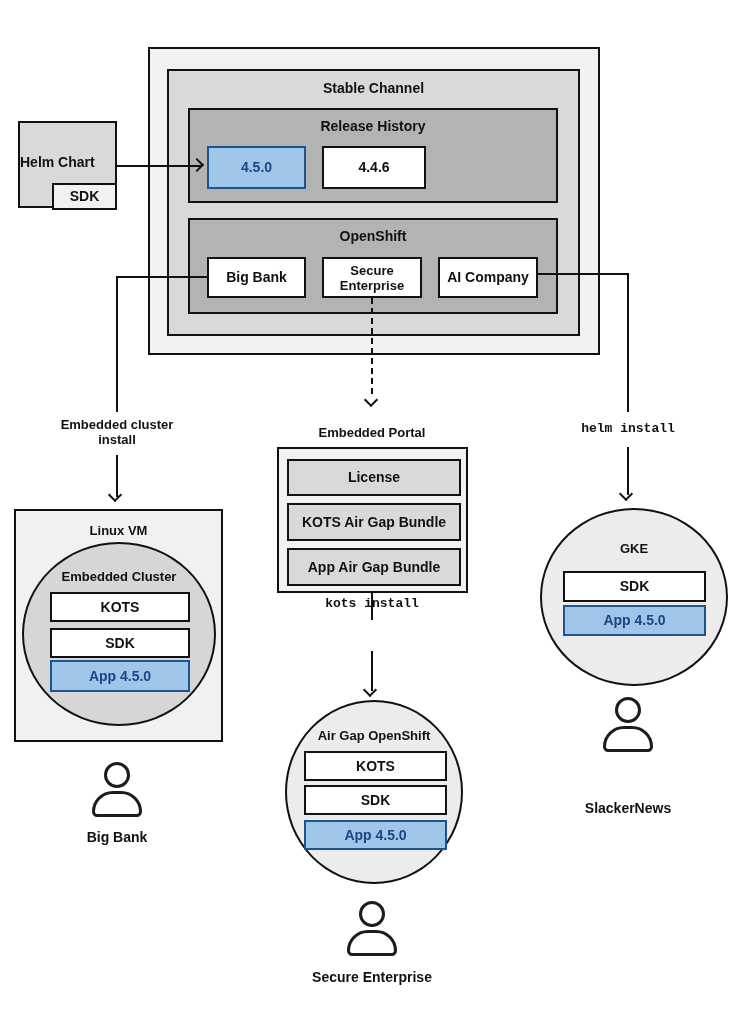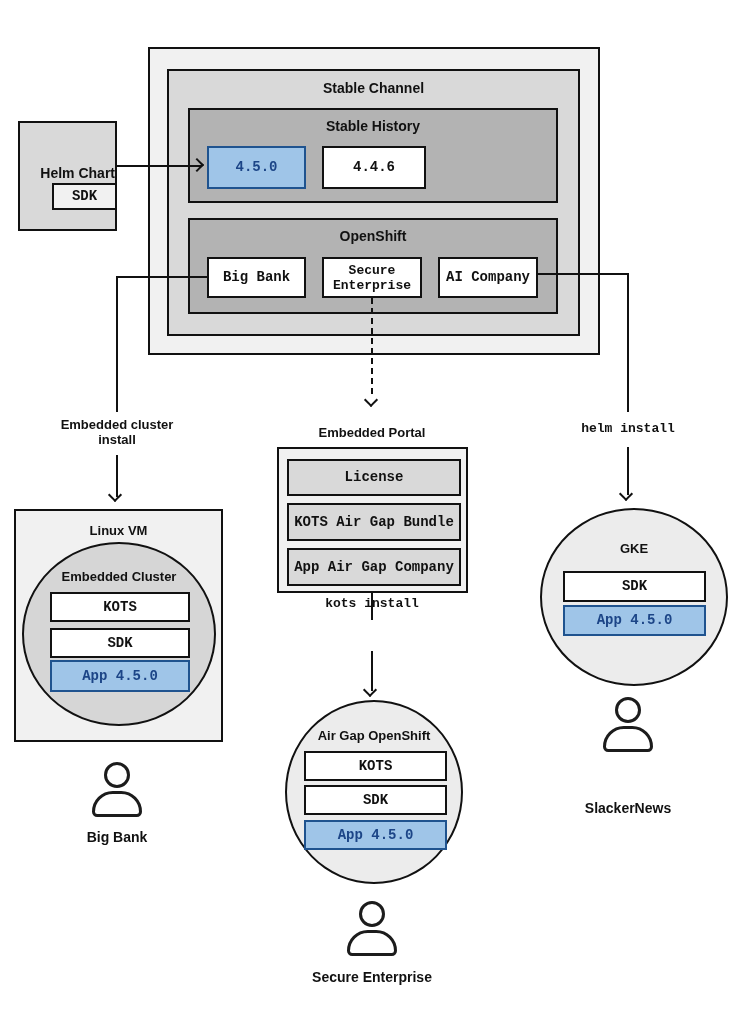--- a/index.html
+++ b/index.html
@@ -15,21 +15,21 @@
   }
   html,body{margin:0;padding:0;background:#ffffff;}
   #canvas{
     position:relative;width:734px;height:1026px;background:#ffffff;
     font-family:"Liberation Sans", sans-serif;color:#111;overflow:hidden;
   }
   .abs{position:absolute;box-sizing:border-box;}
   .box{border:2px solid var(--line-black);}
   .lbl{font-weight:bold;text-align:center;font-size:14px;line-height:16px;}
   .lbl-sm{font-weight:bold;text-align:center;font-size:13px;line-height:15px;}
-  .node{background:#fff;border:2px solid var(--line-black);display:flex;align-items:center;justify-content:center;font-weight:bold;font-size:14px;text-align:center;line-height:15px;font-family:Liberation Mono, monospace;}
+  .node{background:#fff;border:2px solid var(--line-black);display:flex;align-items:center;justify-content:center;font-weight:bold;font-size:14px;text-align:center;line-height:15px;}
   .node.blue{background:var(--accent-blue-fill);border-color:var(--accent-blue-border);color:var(--accent-blue-text);}
   .hline{height:2px;background:var(--line-black);}
   .vline{width:2px;background:var(--line-black);}
   .vdash{width:0;border-left:2px dashed var(--line-black);}
   .chev{width:10px;height:10px;border-right:2px solid var(--line-black);border-bottom:2px solid var(--line-black);}
   .chev.down{transform:rotate(45deg);}
   .chev.right{transform:rotate(-45deg);}
   .circle{border:2px solid var(--line-black);border-radius:50%;}
   .head{width:26px;height:26px;border:3.5px solid #1c1c1c;border-radius:50%;background:#fff;}
   .bodyshape{width:50px;height:26px;border:3.5px solid #1c1c1c;border-radius:24px 24px 6px 6px;background:#fff;}
@@ -40,31 +40,31 @@
 
 <div id="canvas">
 
 
   <div class="abs box" style="left:148px;top:47px;width:452px;height:308px;background:var(--panel-lightest);"></div>
 
   <div class="abs box" style="left:167px;top:69px;width:413px;height:267px;background:var(--panel-light);"></div>
   <div class="abs lbl" style="left:167px;top:80px;width:413px;">Stable Channel</div>
 
   <div class="abs box" style="left:188px;top:108px;width:370px;height:95px;background:var(--panel-medium);"></div>
-  <div class="abs lbl" style="left:188px;top:118px;width:370px;">Stable History</div>
+  <div class="abs lbl" style="left:188px;top:118px;width:370px;">Release History</div>
   <div class="abs node blue" style="left:207px;top:146px;width:99px;height:43px;">4.5.0</div>
   <div class="abs node" style="left:322px;top:146px;width:104px;height:43px;">4.4.6</div>
 
   <div class="abs box" style="left:188px;top:218px;width:370px;height:96px;background:var(--panel-medium);"></div>
   <div class="abs lbl" style="left:188px;top:228px;width:370px;">OpenShift</div>
   <div class="abs node" style="left:207px;top:257px;width:99px;height:41px;">Big Bank</div>
   <div class="abs node" style="left:322px;top:257px;width:100px;height:41px;font-size:13px;">Secure Enterprise</div>
   <div class="abs node" style="left:438px;top:257px;width:100px;height:41px;">AI Company</div>
 
-  <div class="abs box" style="left:18px;top:121px;width:99px;height:110px;background:var(--panel-light);display:flex;align-items:center;justify-content:flex-end;">
+  <div class="abs box" style="left:18px;top:121px;width:99px;height:87px;background:var(--panel-light);display:flex;align-items:center;justify-content:flex-start;">
     <span class="lbl" style="position:relative;top:-3px;">Helm Chart</span>
   </div>
   <div class="abs node" style="left:52px;top:183px;width:65px;height:27px;background:var(--panel-lightest);">SDK</div>
 
   <div class="abs hline" style="left:117px;top:165px;width:84px;"></div>
   <div class="abs chev right" style="left:192px;top:160px;"></div>
 
   <div class="abs hline" style="left:117px;top:276px;width:90px;"></div>
   <div class="abs vline" style="left:116px;top:276px;height:136px;"></div>
   <div class="abs lbl-sm" style="left:47px;top:417px;width:140px;">Embedded cluster install</div>
@@ -85,21 +85,21 @@
   <div class="abs bodyshape" style="left:92px;top:791px;"></div>
   <div class="abs lbl" style="left:57px;top:829px;width:120px;">Big Bank</div>
 
   <div class="abs vdash" style="left:371px;top:298px;height:96px;"></div>
   <div class="abs chev down" style="left:366px;top:395px;"></div>
   <div class="abs lbl-sm" style="left:302px;top:425px;width:140px;">Embedded Portal</div>
 
   <div class="abs box" style="left:277px;top:447px;width:191px;height:146px;background:var(--panel-lightest);">
     <div class="node" style="position:absolute;left:8px;top:10px;width:170px;height:33px;background:var(--panel-light);">License</div>
     <div class="node" style="position:absolute;left:8px;top:54px;width:170px;height:34px;background:var(--panel-light);">KOTS Air Gap Bundle</div>
-    <div class="node" style="position:absolute;left:8px;top:99px;width:170px;height:34px;background:var(--panel-light);">App Air Gap Company</div>
+    <div class="node" style="position:absolute;left:8px;top:99px;width:170px;height:34px;background:var(--panel-light);">App Air Gap Bundle</div>
   </div>
 
   <div class="abs vline" style="left:371px;top:593px;height:27px;"></div>
   <div class="abs cmd" style="left:302px;top:596px;width:140px;">kots install</div>
   <div class="abs vline" style="left:371px;top:651px;height:40px;"></div>
   <div class="abs chev down" style="left:365px;top:685px;"></div>
 
   <div class="abs circle" style="left:285px;top:700px;width:178px;height:184px;background:var(--circle-light);">
     <div class="lbl-sm" style="position:absolute;left:0;top:26px;width:100%;">Air Gap OpenShift</div>
     <div class="node" style="position:absolute;left:17px;top:49px;width:139px;height:26px;">KOTS</div>

